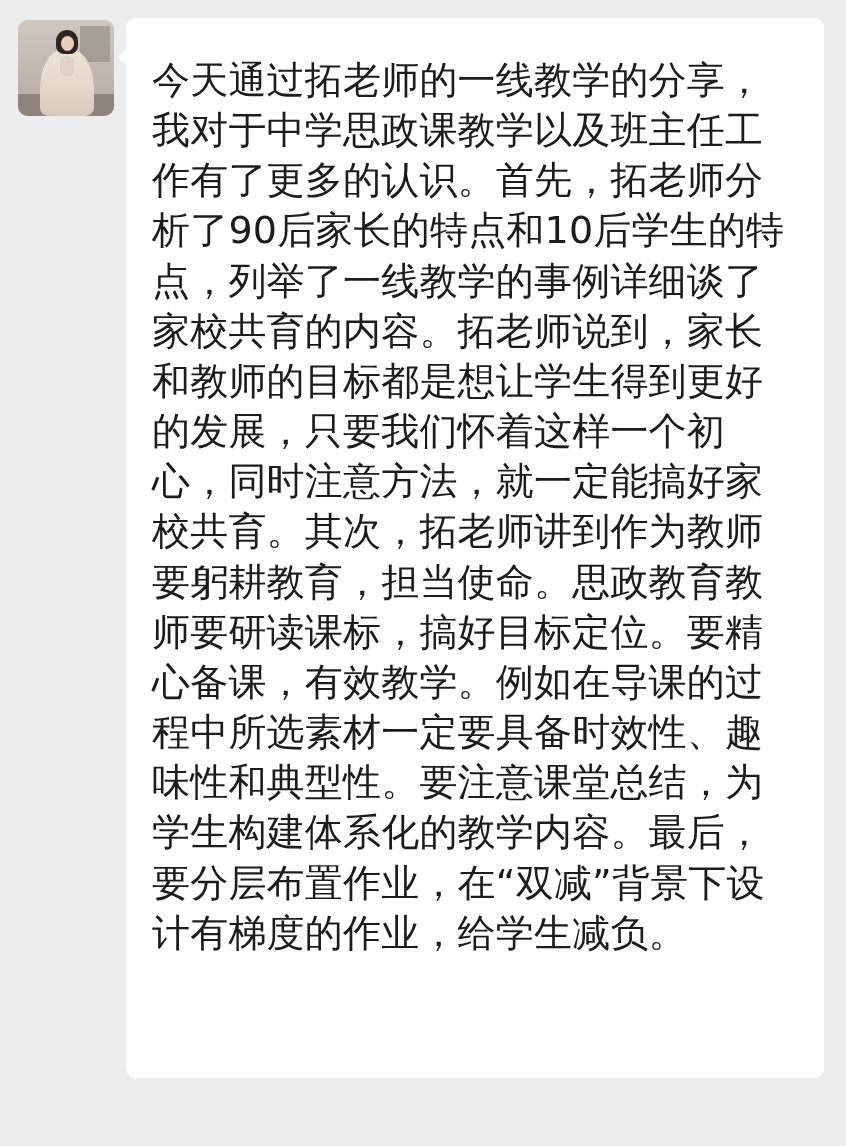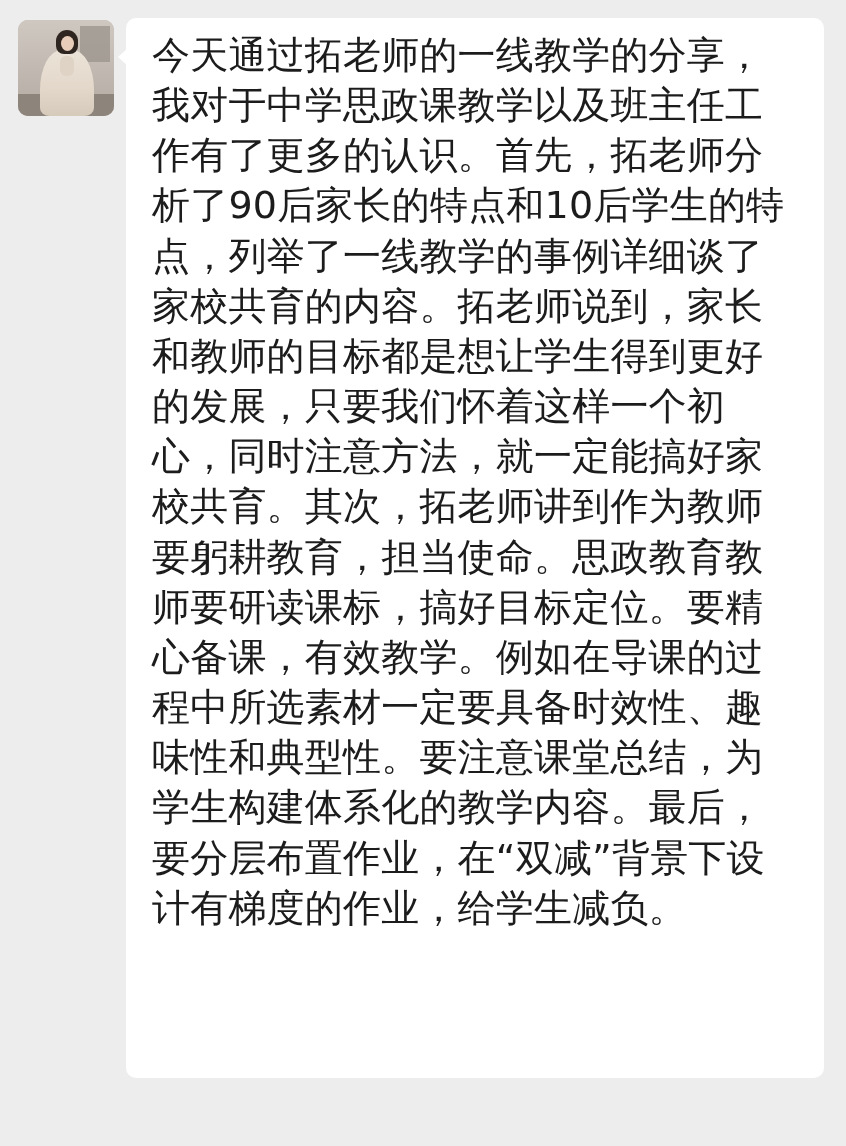--- a/index.html
+++ b/index.html
@@ -113,21 +113,21 @@
     width: 0;
     height: 0;
     border-top: 9px solid transparent;
     border-bottom: 9px solid transparent;
     border-right: 10px solid #ffffff;
   }
 
   .bubble {
     background: #ffffff;
     border-radius: 10px;
-    padding: 12px 26px 30px 26px;
+    padding: 37px 26px 30px 26px;
     min-height: 1060px;
     box-sizing: border-box;
   }
 
   .bubble-text {
     font-family: "DejaVu Sans", "Liberation Sans", sans-serif;
     font-size: 38px;
     line-height: 1.32;
     color: #1c1c1c;
     letter-spacing: 0.2px;

